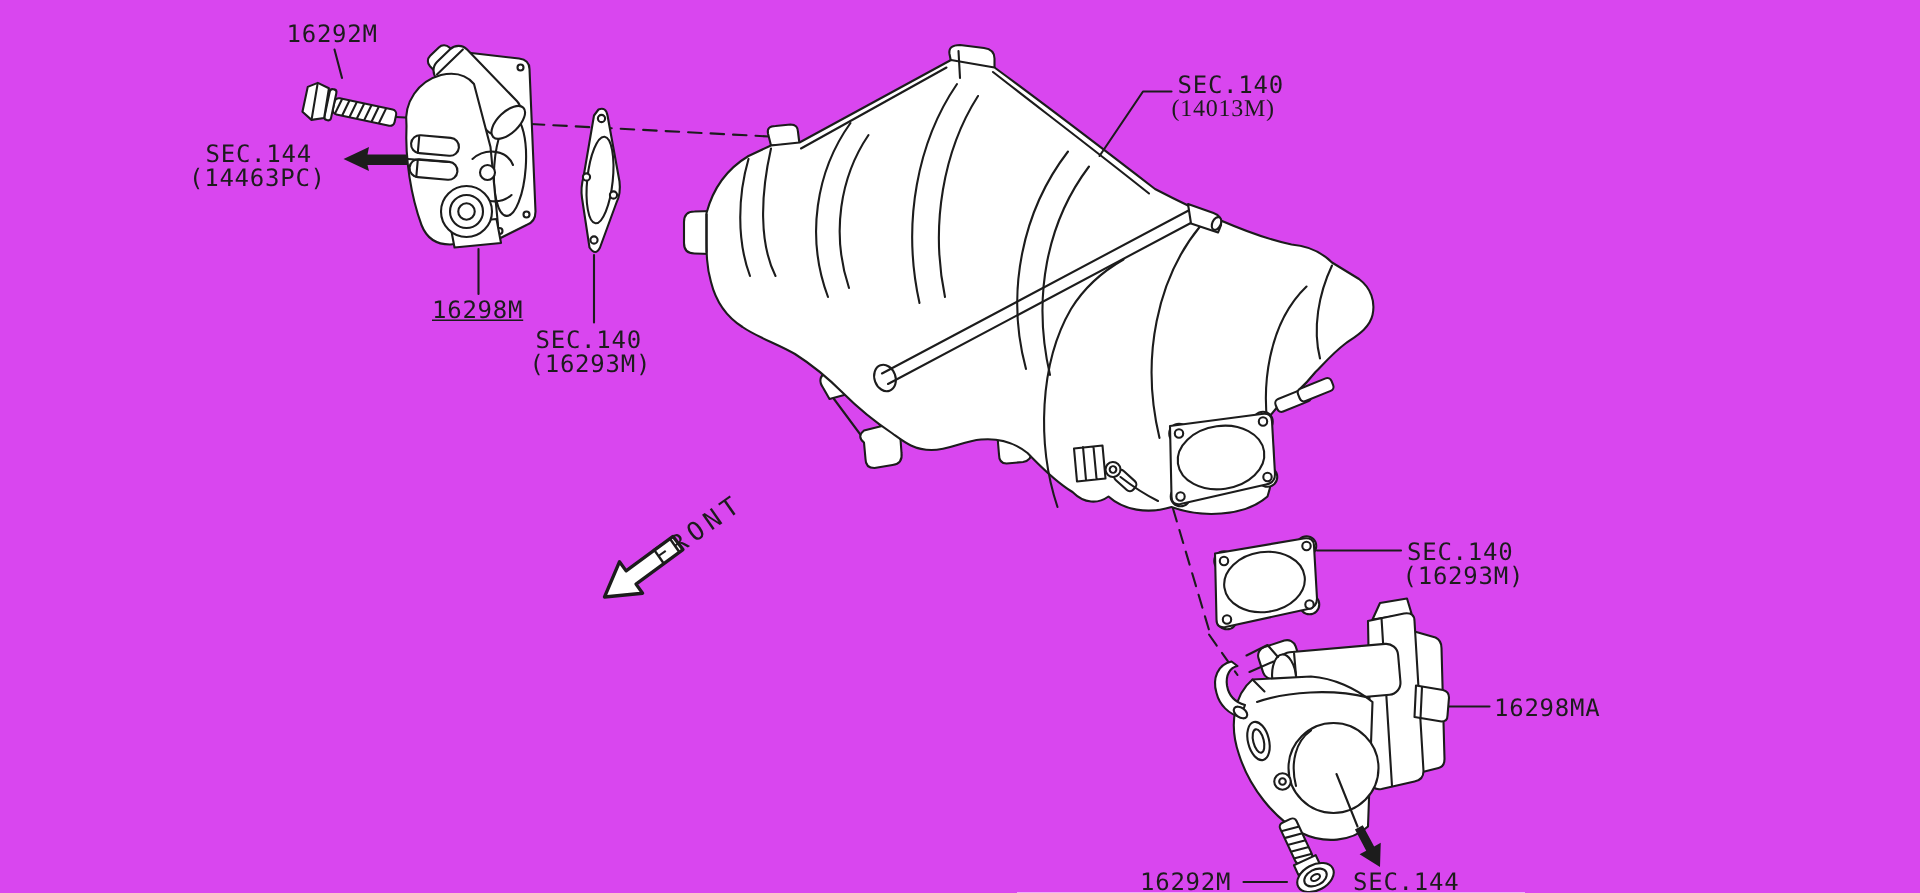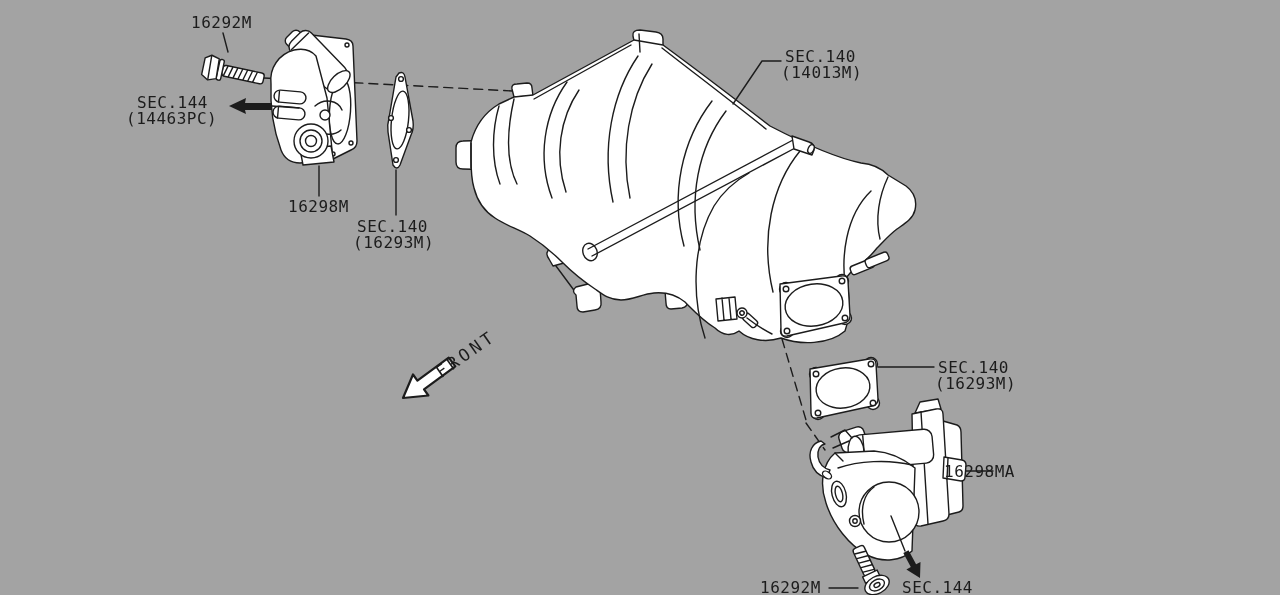--- a/index.html
+++ b/index.html
@@ -1,20 +1,20 @@
 <!DOCTYPE html>
 <html><head>
 <meta charset="utf-8">
 <style>
   html,body{margin:0;padding:0;background:#ffffff;}
   .stage{
     position:relative;
     width:1280px;height:595px;
     overflow:hidden;
-    background:#a3a3a3;
+    background:#d946ef;
     font-family:"DejaVu Sans Mono", "Liberation Mono", monospace;
   }
   .stage svg{position:absolute;left:0;top:0;}
   .lbl{
     position:absolute;
     font-family:"DejaVu Sans Mono", "Liberation Mono", monospace;
     font-size:16px;
     line-height:16px;
     letter-spacing:0.5px;
     color:#1c1c1c;
@@ -252,25 +252,25 @@
   <g>
     <path fill="#fff" stroke-width="2.2" d="M 403,398 L 413,374.5 L 417.4,380.6 L 448.7,357.6 L 455.3,366.4 L 424,389.4 L 428.4,395.5 Z"></path>
   </g>
 
   <path d="M 781,61 L 762,61 L 733,104"></path>
 </svg>
 
 <span class="lbl" style="left:191px;top:15px;">16292M</span>
 <span class="lbl" style="left:137px;top:95px;">SEC.144</span>
 <span class="lbl" style="left:126px;top:111px;">(14463PC)</span>
-<span class="lbl" style="left:288px;top:199px;">16298M</span>
+<span class="lbl" style="left:288px;top:199px;text-decoration:underline;">16298M</span>
 <span class="lbl" style="left:357px;top:219px;">SEC.140</span>
 <span class="lbl" style="left:353px;top:235px;">(16293M)</span>
 <span class="lbl" style="left:785px;top:49px;">SEC.140</span>
-<span class="lbl" style="left:781px;top:65px;">(14013M)</span>
+<span class="lbl" style="left:781px;top:65px;font-family:Liberation Serif, serif;">(14013M)</span>
 <span class="lbl" style="left:938px;top:360px;">SEC.140</span>
 <span class="lbl" style="left:935px;top:376px;">(16293M)</span>
-<span class="lbl" style="left:944px;top:464px;">16298MA</span>
+<span class="lbl" style="left:996px;top:464px;">16298MA</span>
 <span class="lbl" style="left:760px;top:580px;">16292M</span>
 <span class="lbl" style="left:902px;top:580px;">SEC.144</span>
 <span class="lbl front" style="left:433px;top:367px;">FRONT</span>
 
 </div>
 
 </body></html>

